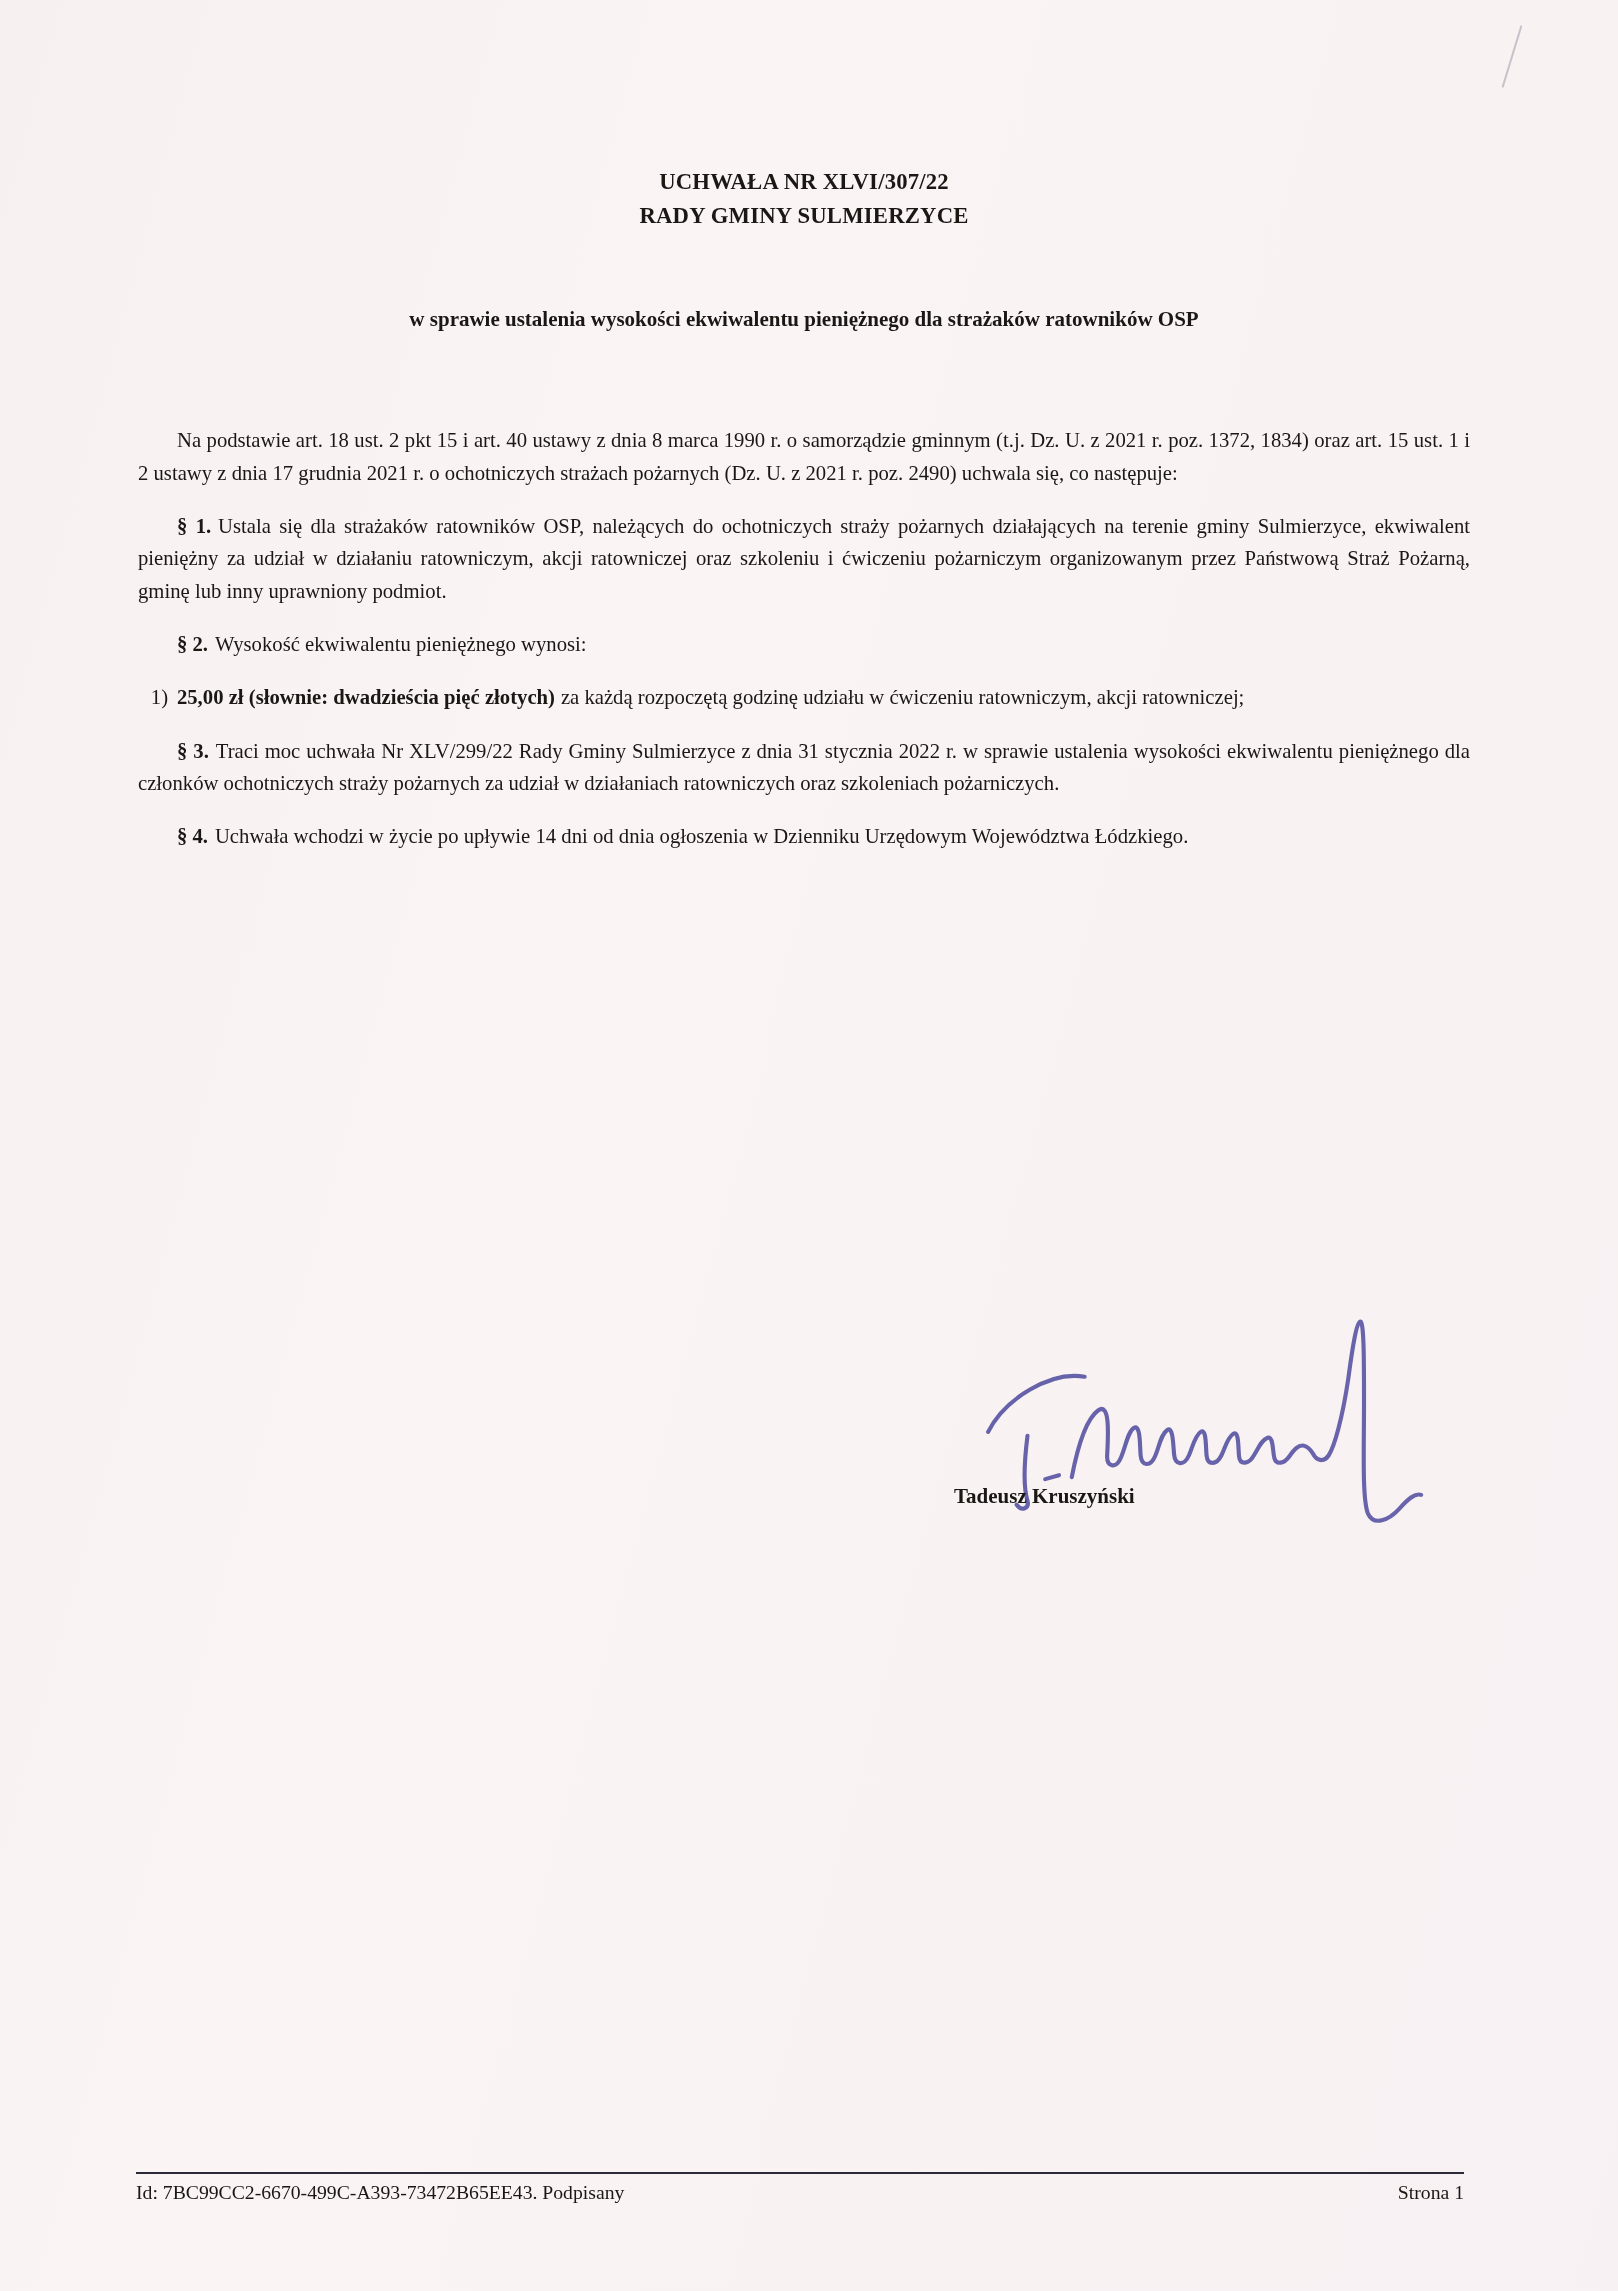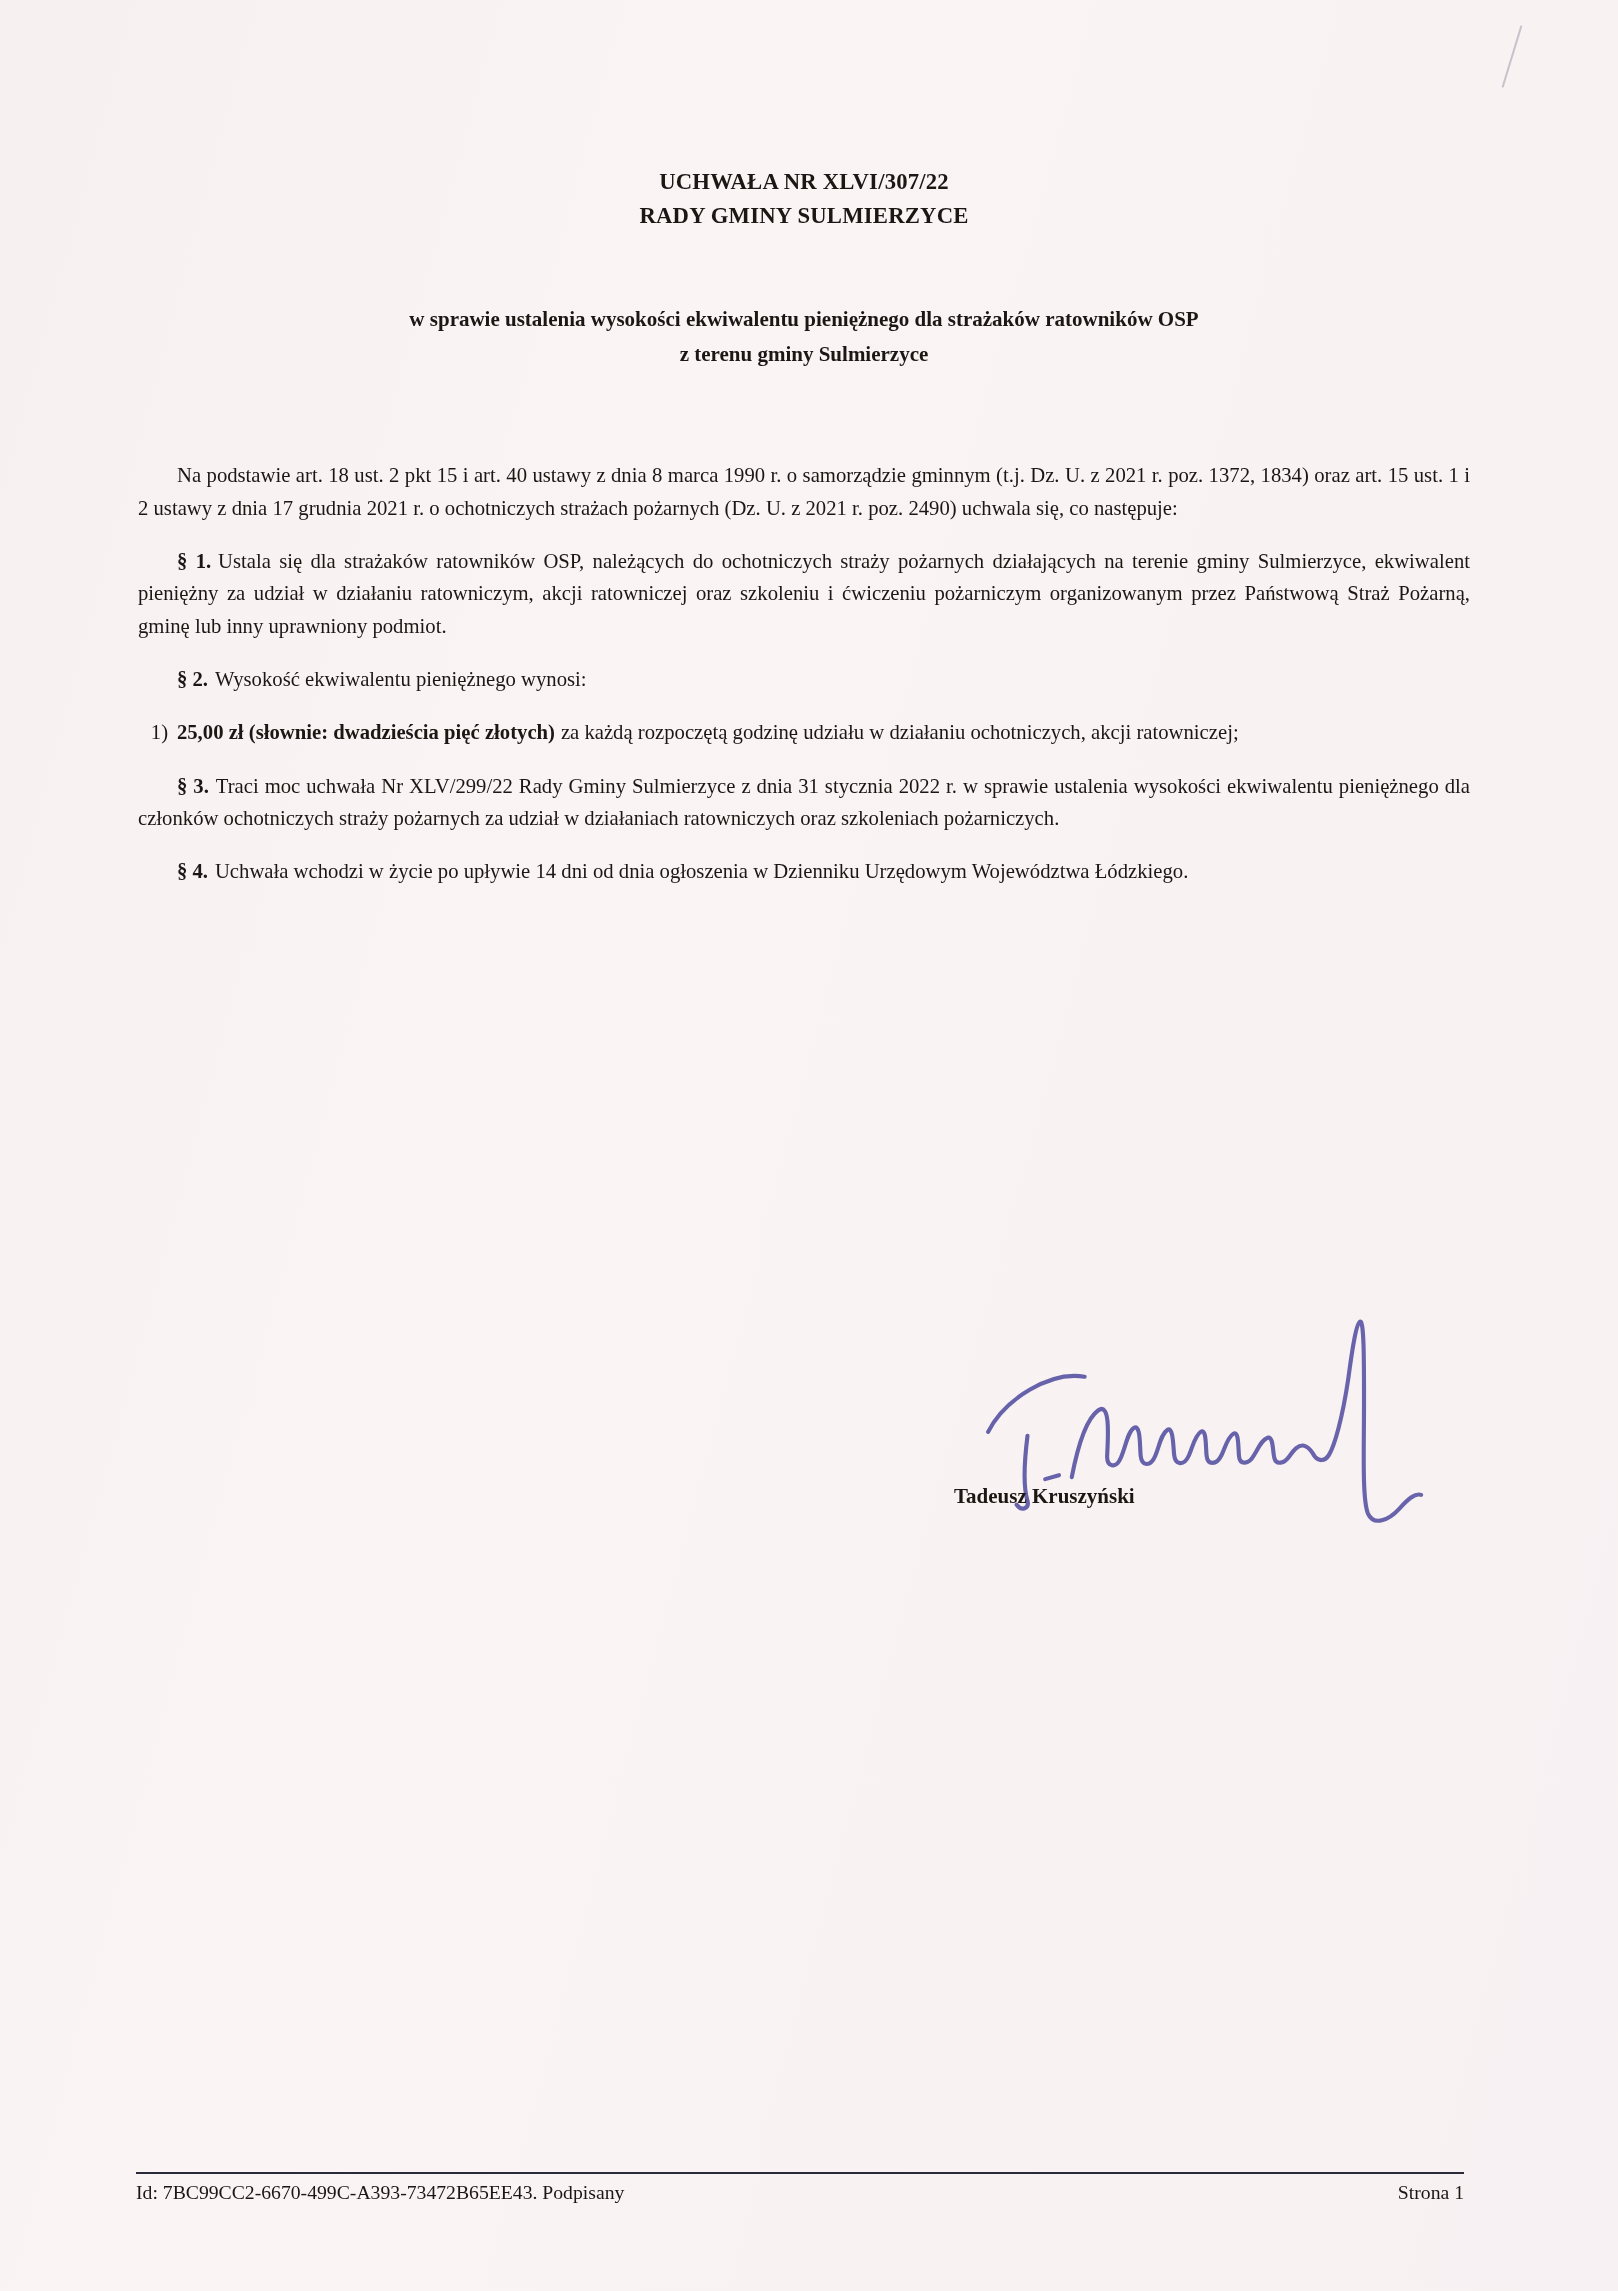--- a/index.html
+++ b/index.html
@@ -130,33 +130,32 @@
   <div class="content">
 
     <div class="doc-title center">
       <div>UCHWAŁA NR XLVI/307/22</div>
       <div>RADY GMINY SULMIERZYCE</div>
     </div>
 
 
     <div class="doc-subject center">
       <div>w sprawie ustalenia wysokości ekwiwalentu pieniężnego dla strażaków ratowników OSP</div>
-      <div>z terenu gminy Sulmierzyce</div>
     </div>
 
     <div class="body-text">
 
       <p class="para">Na podstawie art. 18 ust. 2 pkt 15 i art. 40 ustawy z dnia 8 marca 1990 r. o samorządzie gminnym (t.j. Dz. U. z 2021 r. poz. 1372, 1834) oraz art. 15 ust. 1 i 2 ustawy z dnia 17 grudnia 2021 r. o ochotniczych strażach pożarnych (Dz. U. z 2021 r. poz. 2490) uchwala się, co następuje:</p>
 
       <p class="para"><b class="par-label">§ 1.</b><span>Ustala się dla strażaków ratowników OSP, należących do ochotniczych straży pożarnych działających na terenie gminy Sulmierzyce, ekwiwalent pieniężny za udział w działaniu ratowniczym, akcji ratowniczej oraz szkoleniu i ćwiczeniu pożarniczym organizowanym przez Państwową Straż Pożarną, gminę lub inny uprawniony podmiot.</span></p>
 
       <p class="para"><b class="par-label">§ 2.</b><span>Wysokość ekwiwalentu pieniężnego wynosi:</span></p>
 
       <div class="items">
-        <p class="item"><span class="item-num">1)</span><b class="item-bold">25,00 zł (słownie: dwadzieścia pięć złotych)</b><span>za każdą rozpoczętą godzinę udziału w działaniu ochotniczych, akcji ratowniczej;</span></p>
+        <p class="item"><span class="item-num">1)</span><b class="item-bold">25,00 zł (słownie: dwadzieścia pięć złotych)</b><span>za każdą rozpoczętą godzinę udziału w ćwiczeniu ratowniczym, akcji ratowniczej;</span></p>
       </div>
 
       <p class="para"><b class="par-label">§ 3.</b><span>Traci moc uchwała Nr XLV/299/22 Rady Gminy Sulmierzyce z dnia 31 stycznia 2022 r. w sprawie ustalenia wysokości ekwiwalentu pieniężnego dla członków ochotniczych straży pożarnych za udział w działaniach ratowniczych oraz szkoleniach pożarniczych.</span></p>
 
       <p class="para"><b class="par-label">§ 4.</b><span>Uchwała wchodzi w życie po upływie 14 dni od dnia ogłoszenia w Dzienniku Urzędowym Województwa Łódzkiego.</span></p>
 
     </div>
   </div>
 
 

